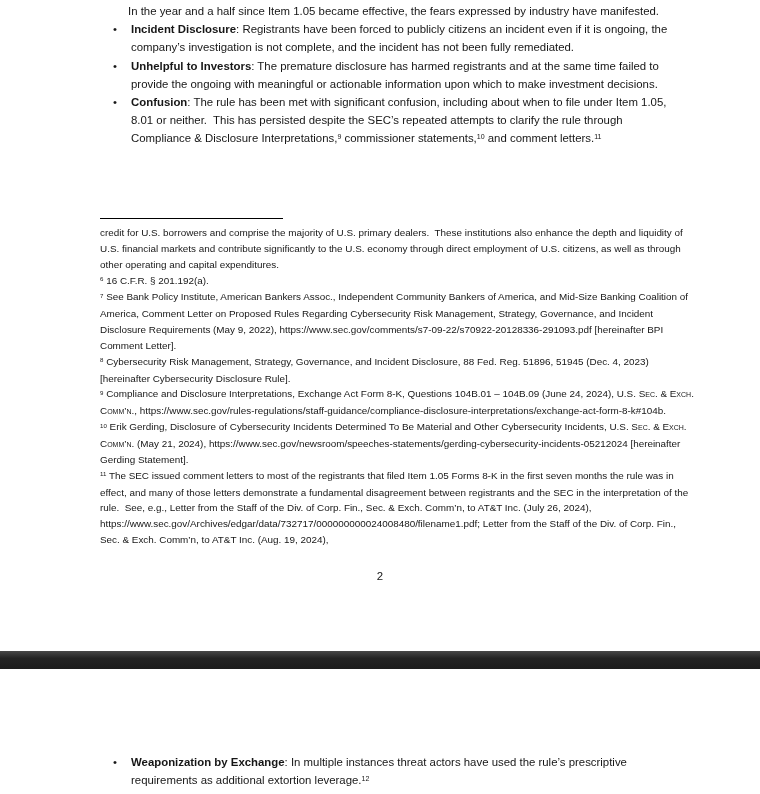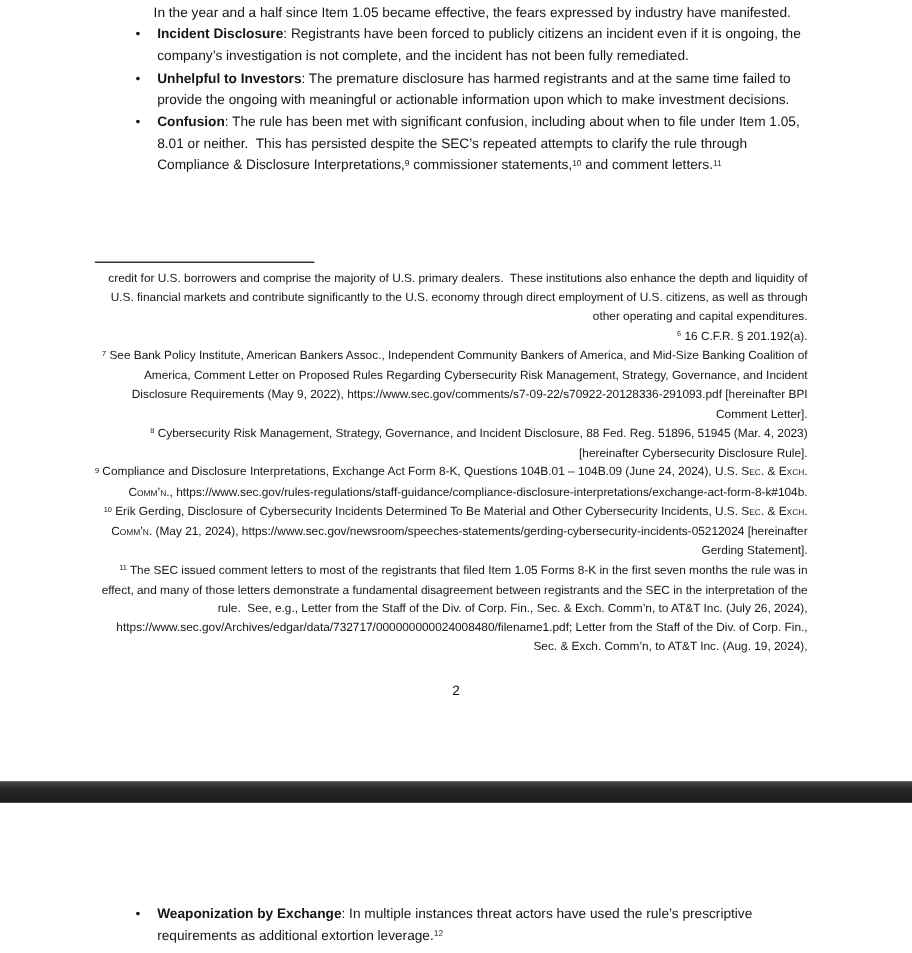--- a/index.html
+++ b/index.html
@@ -10,21 +10,21 @@
   .body-text { position:absolute; left:85px; top:2px; width:592px; font-size:11.4px; line-height:18.2px; }
   .intro { margin:0; text-indent:43px; white-space:pre-wrap; }
   .bullet { display:flex; margin-left:28px; }
   .bullet .dot { width:18px; flex:none; }
   .bullet p { margin:0; flex:1; white-space:pre-wrap; }
   .run-n { font-style:normal;margin-top:28px; }
   .run-b { font-weight:bold; }
   .run-i { }
   .run-sc { font-variant:small-caps; }
   .run-sup { font-size:0.62em; position:relative; top:-0.42em; }
-  .footnotes { position:absolute; left:79px; top:218px; width:594px; font-size:9.9px; line-height:15.85px;text-align:right; }
+  .footnotes { position:absolute; left:100px; top:218px; width:594px; font-size:9.9px; line-height:15.85px; }
   .fn-rule { width:183px; height:0; border-top:1.6px solid #000; margin:0 0 6px 0; }
   .fn { margin:0; white-space:pre-wrap; overflow-wrap:break-word; }
   .page-number { position:absolute; left:0; right:0; top:570px; text-align:center; font-size:11.4px; }
   .band { position:absolute; left:0; top:651px; width:760px; height:18px;
           background:linear-gradient(180deg,#484848 0%,#242424 40%,#1d1d1d 100%); }
   .page-bottom { position:absolute; left:85px; top:753px; width:592px; font-size:11.4px; line-height:18.4px; }
 </style>
 </head>
 <body>
 
@@ -42,21 +42,21 @@
     <span class="dot">•</span>
     <p><span class="run-b">Confusion</span><span class="run-n">: The rule has been met with significant confusion, including about when to file under Item 1.05, 8.01 or neither.  This has persisted despite the SEC’s repeated attempts to clarify the rule through Compliance &amp; Disclosure Interpretations,</span><span class="run-sup">9</span><span class="run-n"> commissioner statements,</span><span class="run-sup">10</span><span class="run-n"> and comment letters.</span><span class="run-sup">11</span></p>
   </div>
 </div>
 
 <div class="footnotes">
   <div class="fn-rule"></div>
   <p class="fn"><span class="run-n">credit for U.S. borrowers and comprise the majority of U.S. primary dealers.  These institutions also enhance the depth and liquidity of U.S. financial markets and contribute significantly to the U.S. economy through direct employment of U.S. citizens, as well as through other operating and capital expenditures.</span></p>
   <p class="fn"><span class="run-sup">6</span><span class="run-n"> 16 C.F.R. § 201.192(a).</span></p>
   <p class="fn"><span class="run-sup">7</span><span class="run-n"> </span><span class="run-i">See</span><span class="run-n"> Bank Policy Institute, American Bankers Assoc., Independent Community Bankers of America, and Mid-Size Banking Coalition of America, Comment Letter on Proposed Rules Regarding Cybersecurity Risk Management, Strategy, Governance, and Incident Disclosure Requirements (May 9, 2022), https://www.sec.gov/comments/s7-09-22/s70922-20128336-291093.pdf [hereinafter BPI Comment Letter].</span></p>
-  <p class="fn"><span class="run-sup">8</span><span class="run-n"> Cybersecurity Risk Management, Strategy, Governance, and Incident Disclosure, 88 Fed. Reg. 51896, 51945 (Mar. 4, 2023) [hereinafter Cybersecurity Disclosure Rule].</span></p>
+  <p class="fn"><span class="run-sup">8</span><span class="run-n"> Cybersecurity Risk Management, Strategy, Governance, and Incident Disclosure, 88 Fed. Reg. 51896, 51945 (Dec. 4, 2023) [hereinafter Cybersecurity Disclosure Rule].</span></p>
   <p class="fn"><span class="run-sup">9</span><span class="run-n"> </span><span class="run-i">Compliance and Disclosure Interpretations</span><span class="run-n">, Exchange Act Form 8-K, Questions 104B.01 – 104B.09 (June 24, 2024), </span><span class="run-sc">U.S. Sec. &amp; Exch. Comm’n.</span><span class="run-n">, https://www.sec.gov/rules-regulations/staff-guidance/compliance-disclosure-interpretations/exchange-act-form-8-k#104b.</span></p>
   <p class="fn"><span class="run-sup">10</span><span class="run-n"> Erik Gerding, </span><span class="run-i">Disclosure of Cybersecurity Incidents Determined To Be Material and Other Cybersecurity Incidents</span><span class="run-n">, </span><span class="run-sc">U.S. Sec. &amp; Exch. Comm’n.</span><span class="run-n"> (May 21, 2024), https://www.sec.gov/newsroom/speeches-statements/gerding-cybersecurity-incidents-05212024 [hereinafter Gerding Statement].</span></p>
   <p class="fn"><span class="run-sup">11</span><span class="run-n"> The SEC issued comment letters to most of the registrants that filed Item 1.05 Forms 8-K in the first seven months the rule was in effect, and many of those letters demonstrate a fundamental disagreement between registrants and the SEC in the interpretation of the rule.  </span><span class="run-i">See, e.g.,</span><span class="run-n"> Letter from the Staff of the Div. of Corp. Fin., Sec. &amp; Exch. Comm’n, to AT&amp;T Inc. (July 26, 2024), https://www.sec.gov/Archives/edgar/data/732717/000000000024008480/filename1.pdf; Letter from the Staff of the Div. of Corp. Fin., Sec. &amp; Exch. Comm’n, to AT&amp;T Inc. (Aug. 19, 2024),</span></p>
 </div>
 
 <div class="page-number">2</div>
 
 <div class="band"></div>
 
 <div class="page-bottom">

